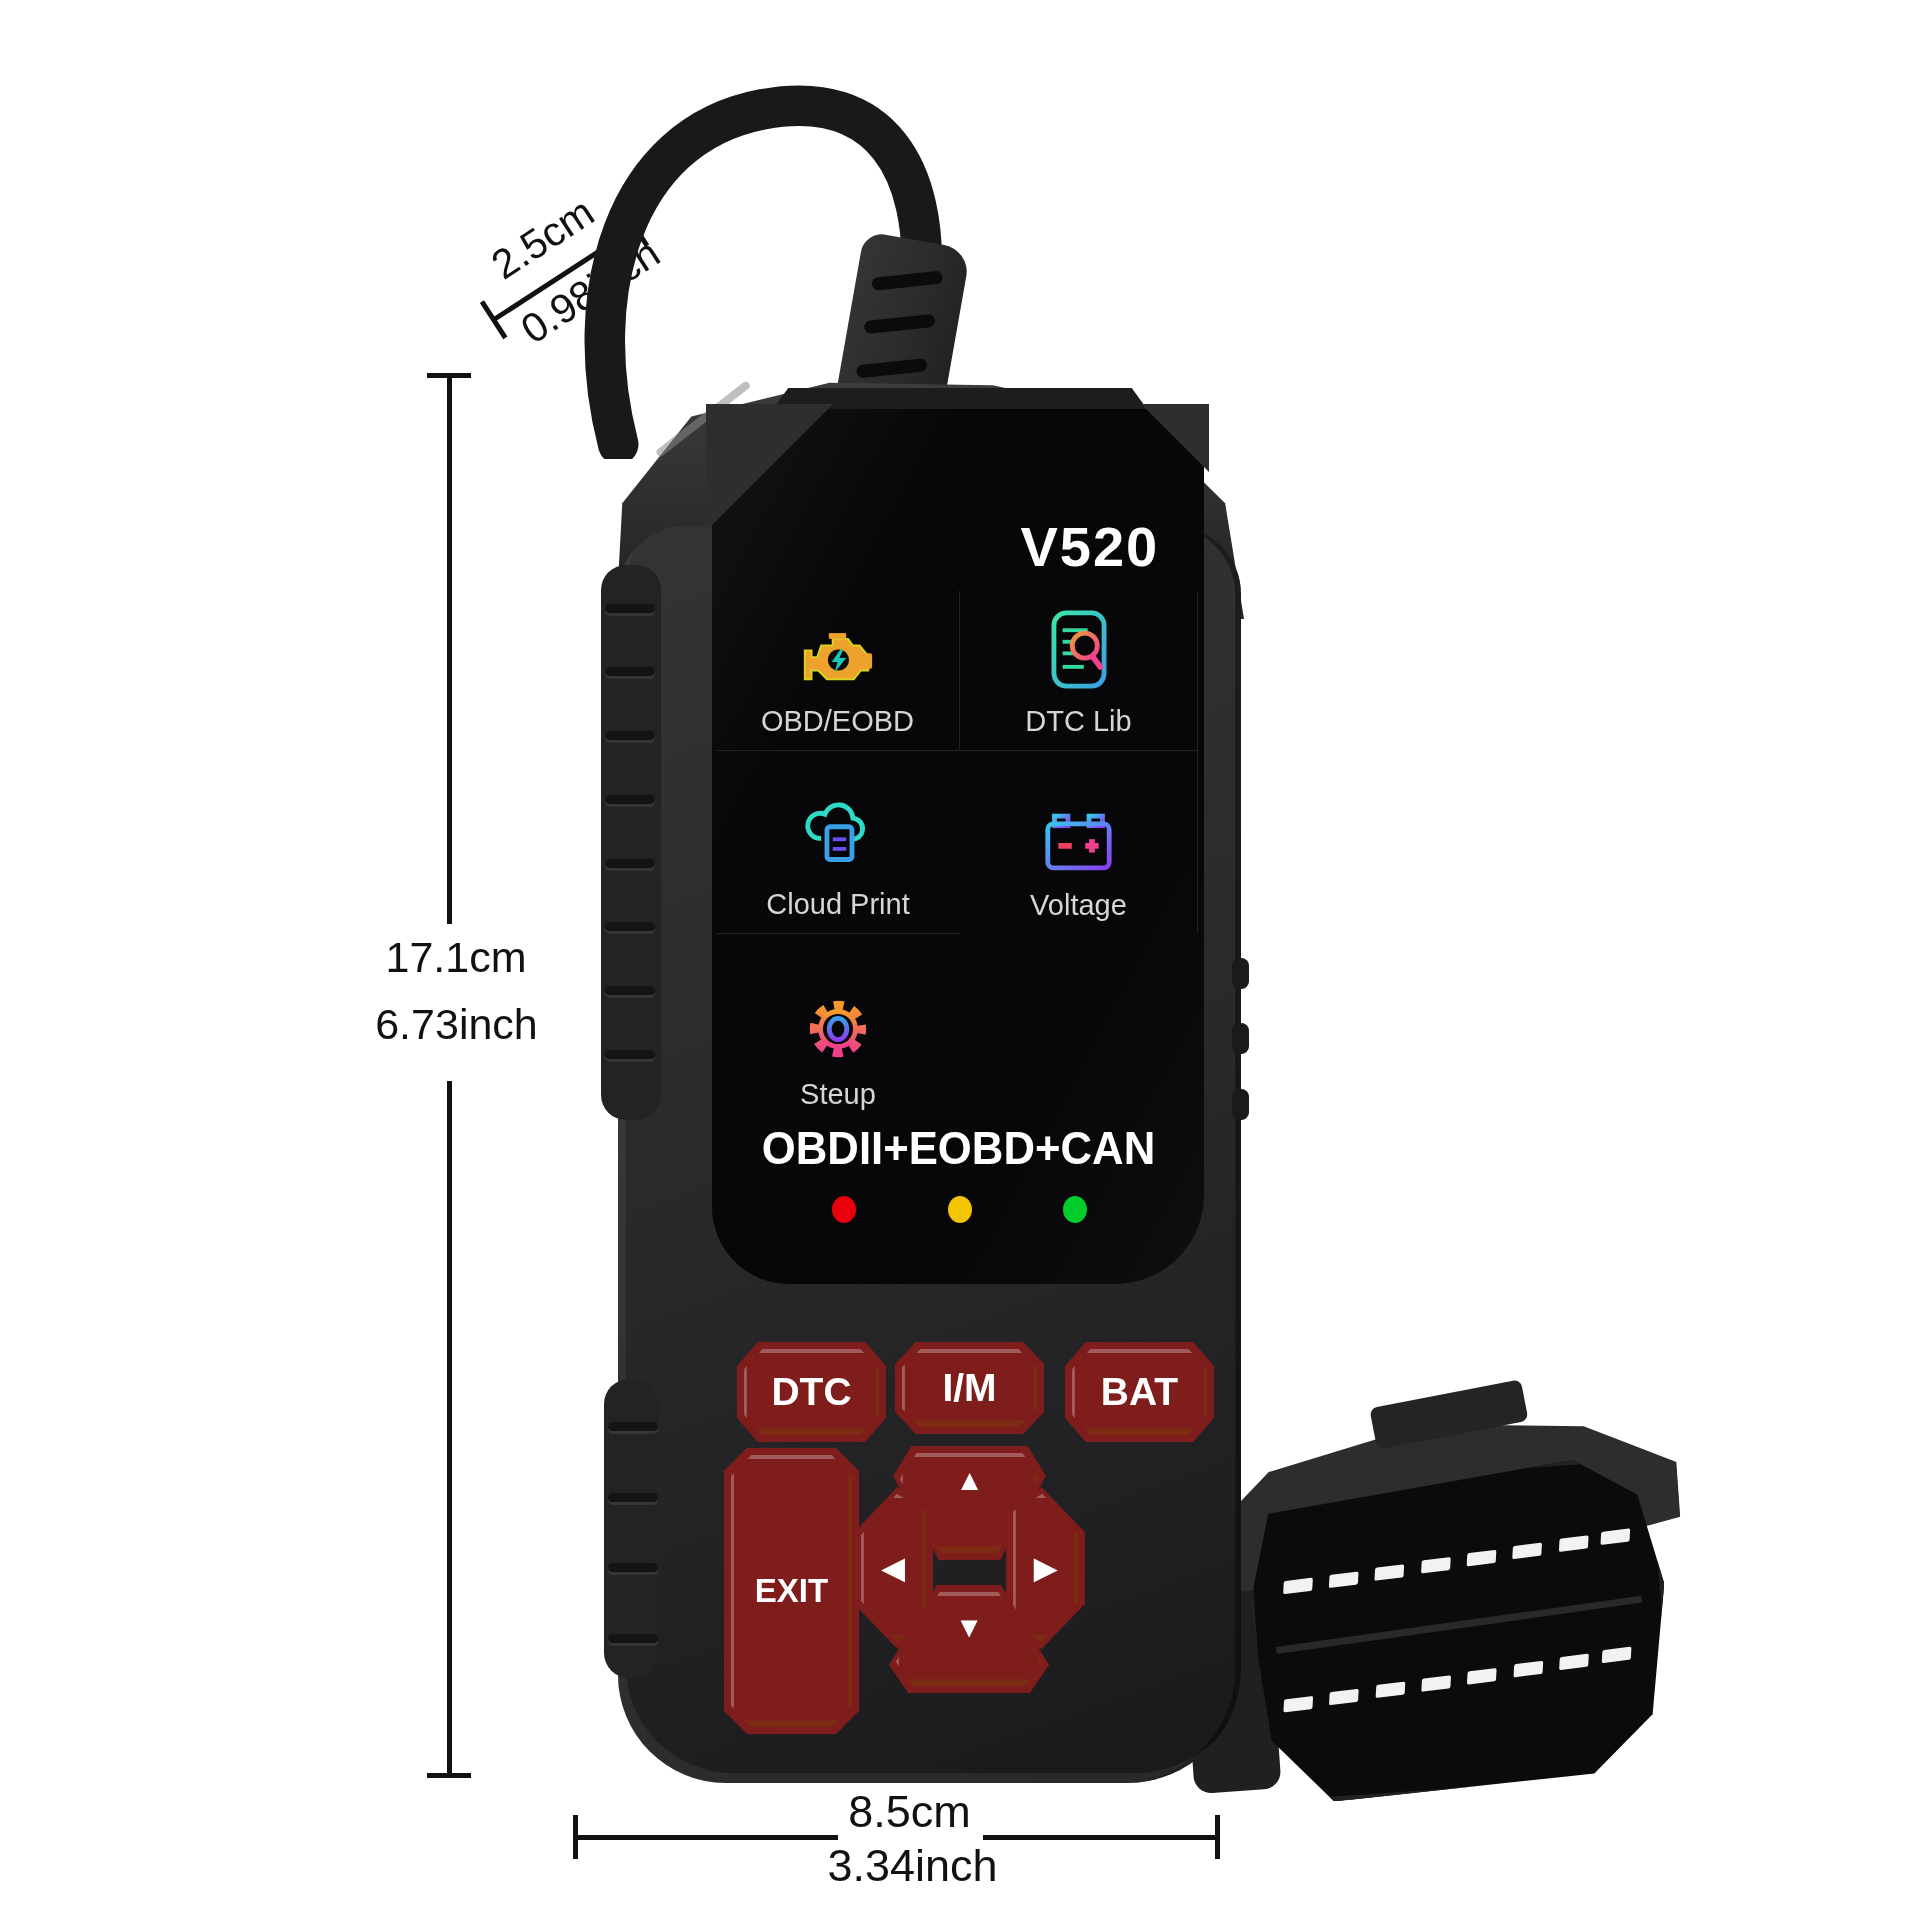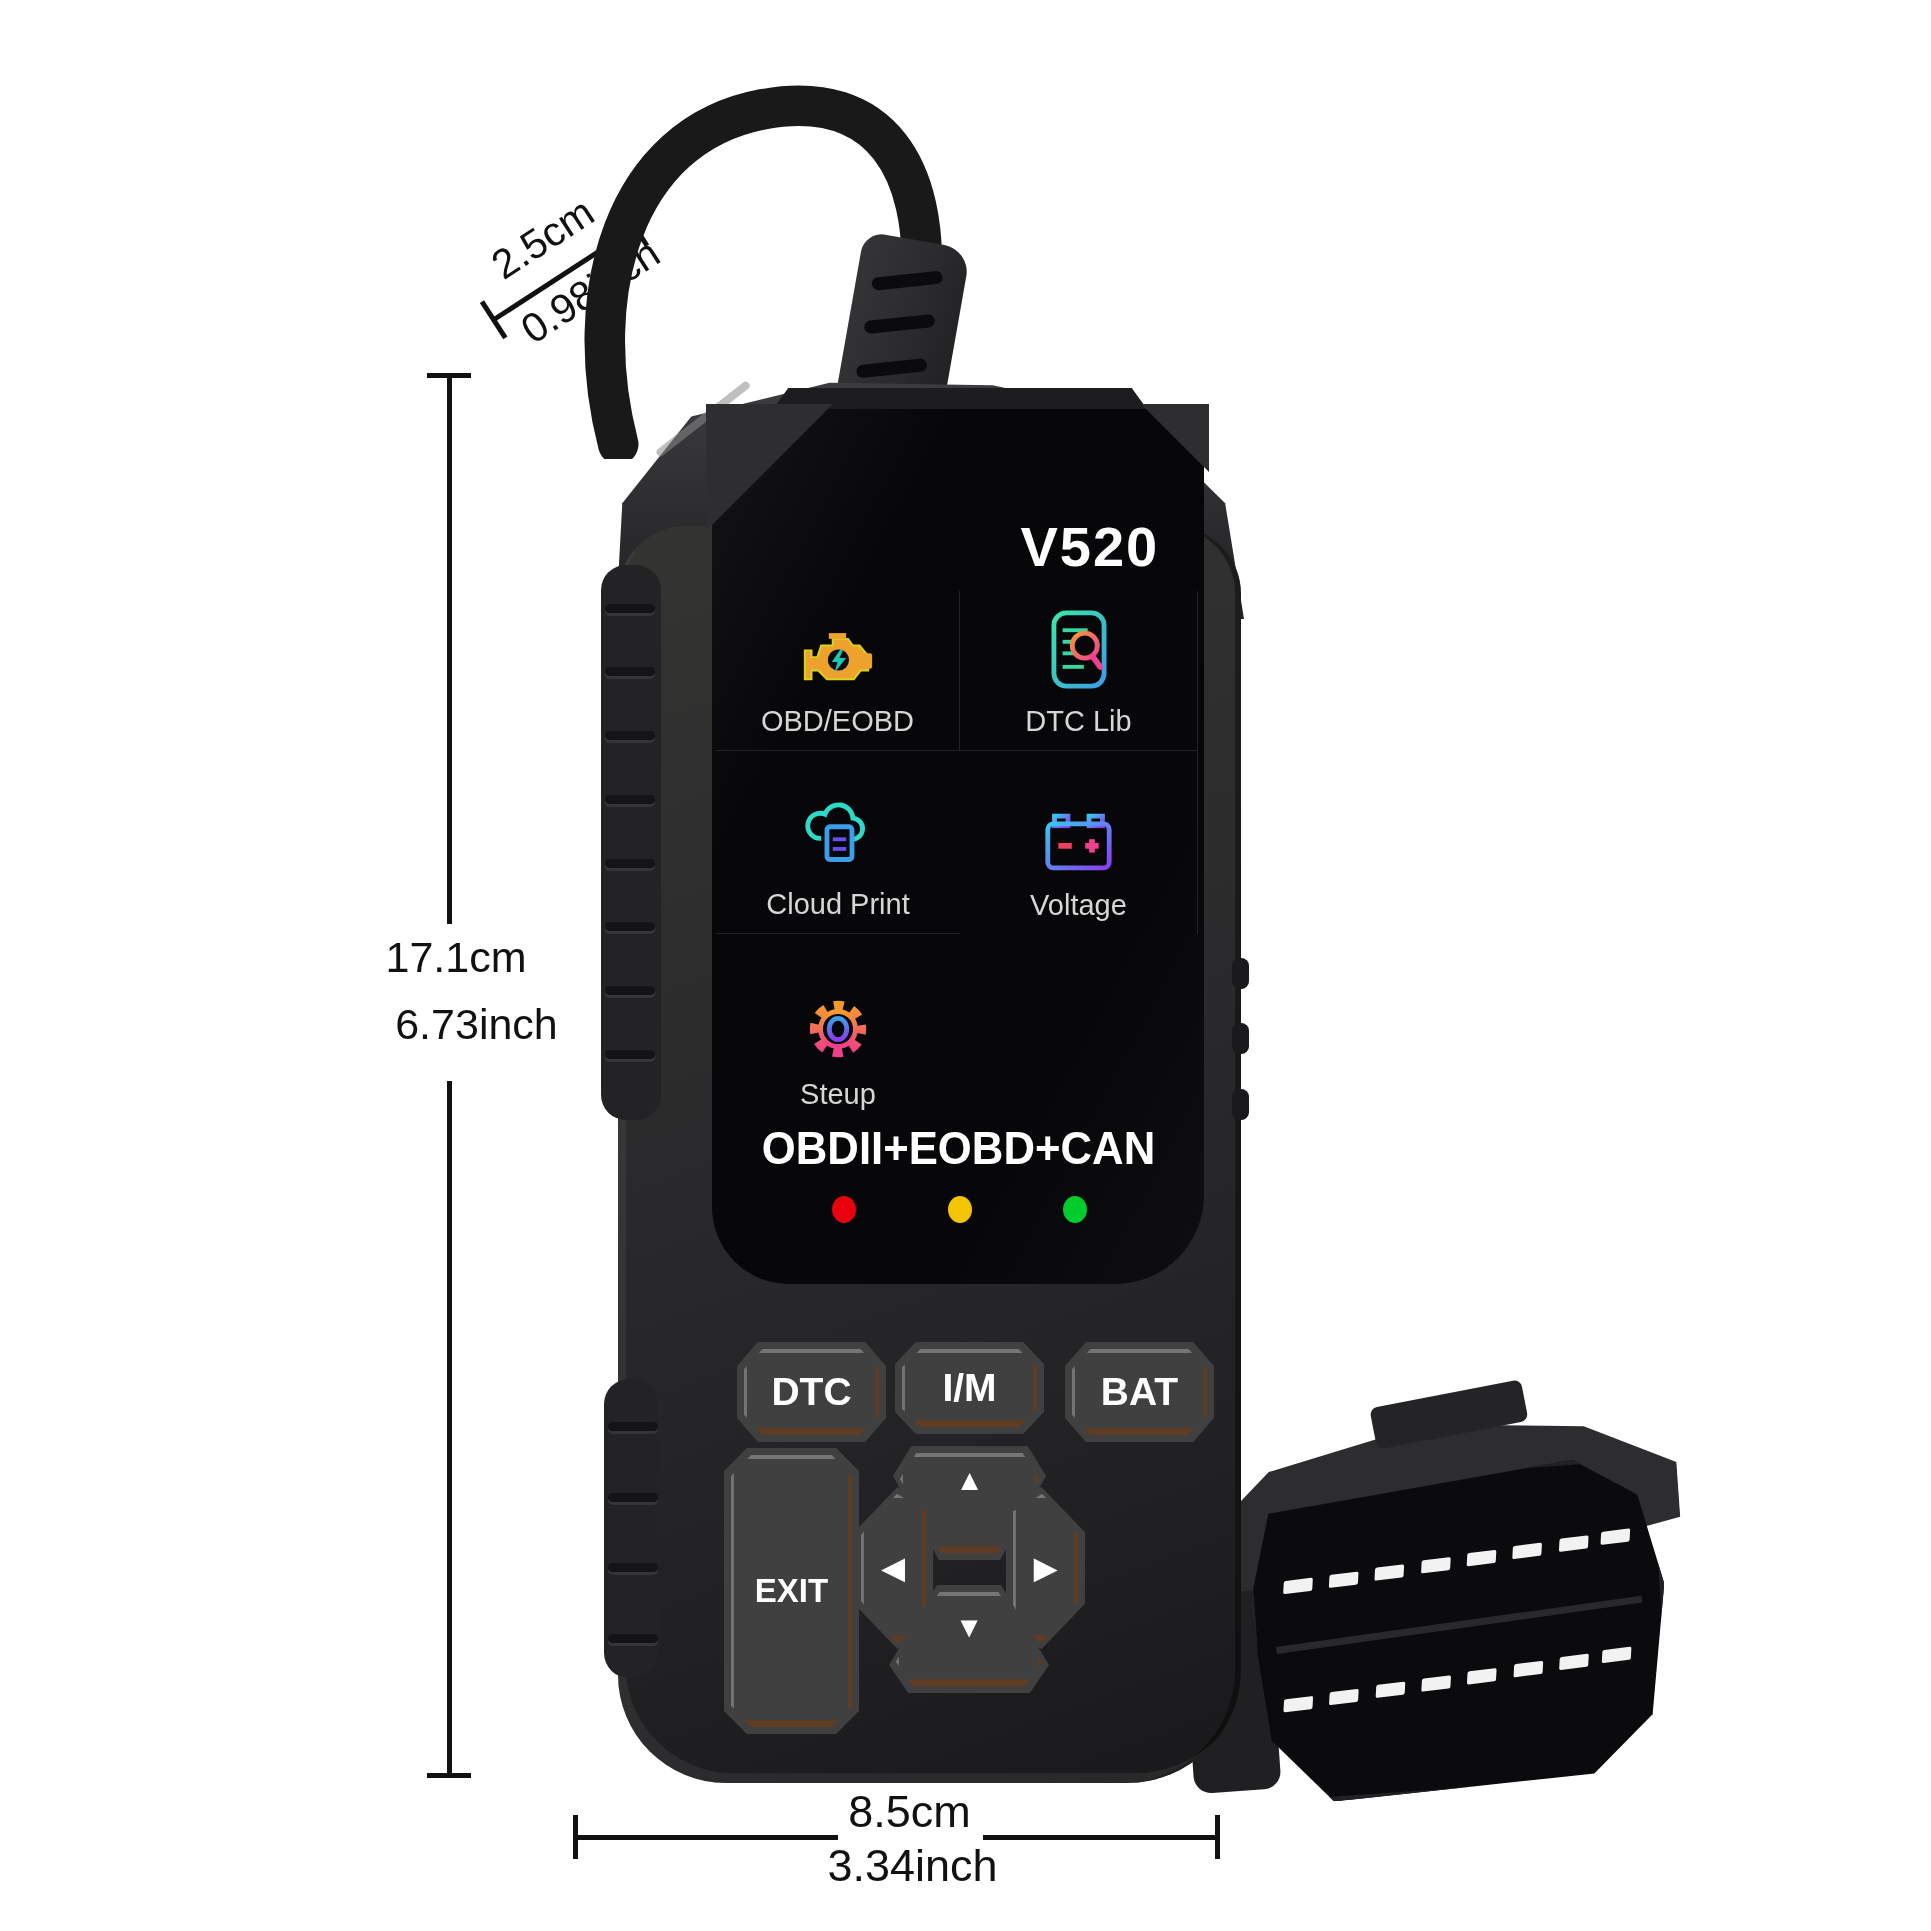--- a/index.html
+++ b/index.html
@@ -51,21 +51,21 @@
   .cell.r1,.cell.r2{border-bottom:1.9px solid #232325;}
   .cell .lbl{color:#d6d6d6;font-size:29px;margin-top:15.4px;}
   #banner{left:714px;top:1120px;width:489px;text-align:center;color:#fff;
           font-size:47px;font-weight:bold;transform:scaleX(.93);letter-spacing:0px;}
   .led{width:24px;height:27px;border-radius:50%;}
   #led-red{left:832px;top:1196px;background:#e8000d;}
   #led-yellow{left:948px;top:1196px;background:#f2c500;}
   #led-green{left:1063px;top:1196px;background:#00cc2c;}
 
   
-  .well{background:#404040;}
+  .well{background:#7f1d1d;}
   .btn{position:absolute;left:6.8px;top:6.8px;right:6.8px;bottom:6.8px;
        background:linear-gradient(170deg,#f2915０ 0%,#e87a2e 0%,#ef8a41 8%,#e8762c 55%,#d9671f 100%);
        display:flex;align-items:center;justify-content:center;
        color:#fff;font-weight:bold;
        box-shadow:inset 2.9px 3.9px 0 rgba(255,255,255,.28), inset -3.9px -6.8px 0 rgba(120,56,10,.55);}
   .oct{clip-path:polygon(14% 0,86% 0,100% 24%,100% 76%,86% 100%,14% 100%,0 76%,0 24%);}
   .tall{clip-path:polygon(17% 0,83% 0,100% 8%,100% 92%,83% 100%,17% 100%,0 92%,0 8%);}
   .shape-up{clip-path:polygon(12% 0,88% 0,100% 26%,70% 100%,30% 100%,0 26%);}
   .shape-down{clip-path:polygon(30% 0,70% 0,100% 74%,88% 100%,12% 100%,0 74%);}
   .shape-left{clip-path:polygon(55% 0,100% 12%,100% 88%,55% 100%,0 72%,0 28%);}
@@ -106,21 +106,21 @@
     <div class="dl"></div>
     <div class="t1"></div>
     <div class="t2"></div>
     <div class="dim-label" style="position:absolute;left:-21px;top:-60px;width:212px;font-size:41px;">2.5cm</div>
     <div class="dim-label" style="position:absolute;left:-9.7px;top:9.7px;width:212px;font-size:41px;">0.98inch</div>
   </div>
 
   <div class="abs dim-tick-h" style="left:427px;top:373px;"></div>
   <div class="abs dim-v-line" style="left:447px;top:376px;height:548px;"></div>
   <div class="abs dim-label" style="left:350px;top:935px;width:212px;font-size:43px;">17.1cm</div>
-  <div class="abs dim-label" style="left:356px;top:1002px;width:241px;font-size:43px;">6.73inch</div>
+  <div class="abs dim-label" style="left:336px;top:1002px;width:241px;font-size:43px;">6.73inch</div>
   <div class="abs dim-v-line" style="left:447px;top:1081px;height:693px;"></div>
   <div class="abs dim-tick-h" style="left:427px;top:1773px;"></div>
 
   <div class="abs dim-tick-v" style="left:573px;top:1815px;"></div>
   <div class="abs dim-h-line" style="left:575px;top:1835px;width:263px;"></div>
   <div class="abs dim-label" style="left:813px;top:1788px;width:193px;font-size:45px;">8.5cm</div>
   <div class="abs dim-h-line" style="left:983px;top:1835px;width:234px;"></div>
   <div class="abs dim-tick-v" style="left:1215px;top:1815px;"></div>
   <div class="abs dim-label" style="left:792px;top:1842px;width:241px;font-size:45px;">3.34inch</div>
 

